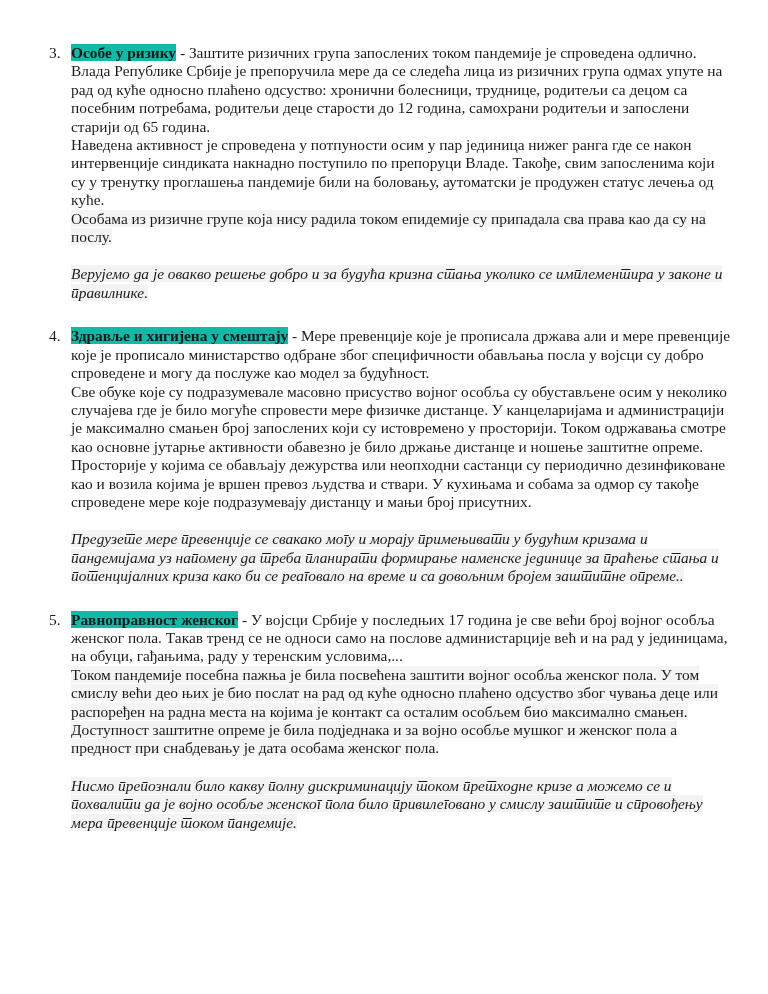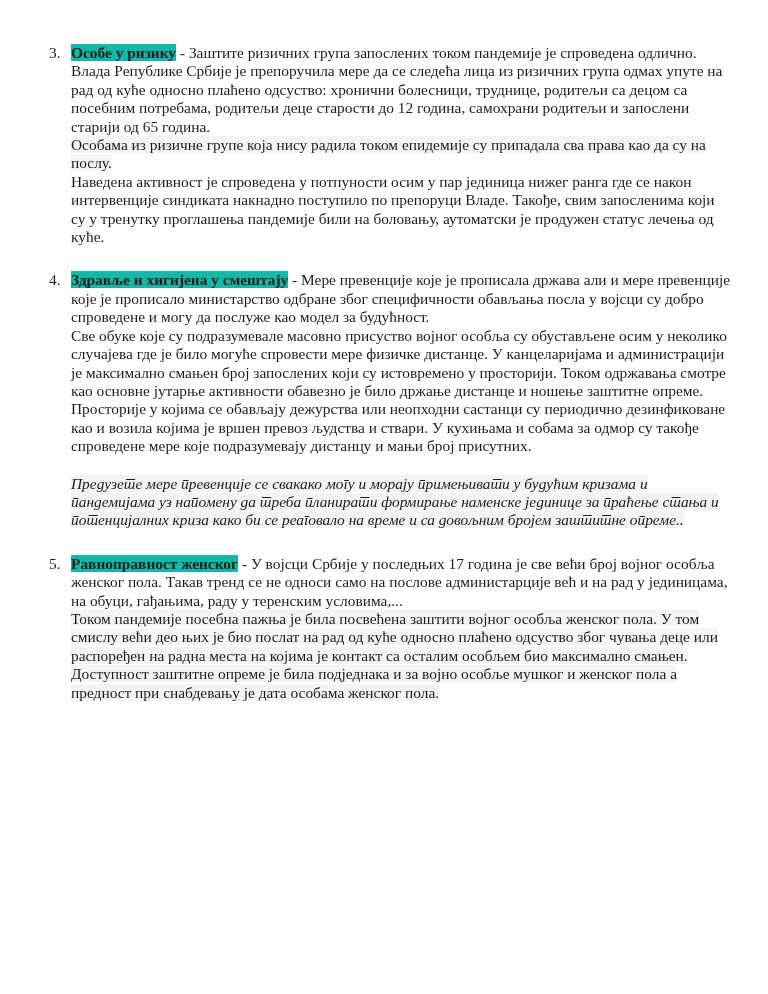--- a/index.html
+++ b/index.html
@@ -36,35 +36,37 @@
 </style>
 </head>
 <body>
 
 <div class="page">
 
   <section class="item">
     <div class="num">3.</div>
     <div class="body">
       <p><b class="heading">Особе у ризику</b><span> - </span><span>Заштите ризичних група запослених током пандемије је спроведена одлично. Влада Републике Србије је препоручила мере да се следећа лица из ризичних група одмах упуте на рад од куће односно плаћено одсуство: хронични болесници, труднице, родитељи са децом са посебним потребама, родитељи деце старости до 12 година, самохрани родитељи и запослени старији од 65 година.</span></p>
+      <p><span>Наведена активност је спроведена у потпуности осим у пар јединица нижег ранга где се након интервенције синдиката накнадно поступило по препоруци Владе. Такође, свим запосленима који су у тренутку проглашења пандемије били на боловању, аутоматски је продужен статус лечења од куће.</span></p>
       <p><span class="hl-soft">Особама из ризичне групе која нису радила током епидемије су припадала сва права као да су на послу.</span></p>
-      <p><span>Наведена активност је спроведена у потпуности осим у пар јединица нижег ранга где се након интервенције синдиката накнадно поступило по препоруци Владе. Такође, свим запосленима који су у тренутку проглашења пандемије били на боловању, аутоматски је продужен статус лечења од куће.</span></p>
+      <p class="conclusion"><span class="hl-italic">Верујемо да је овакво решење добро и за будућа кризна стања уколико се имплементира у законе и правилнике.</span></p>
     </div>
   </section>
 
   <section class="item">
     <div class="num">4.</div>
     <div class="body">
       <p><b class="heading">Здравље и хигијена у смештају</b><span> - </span><span>Мере превенције које је прописала држава али и мере превенције које је прописало министарство одбране због специфичности обављања посла у војсци су добро спроведене и могу да послуже као модел за будућност.</span></p>
       <p><span>Све обуке које су подразумевале масовно присуство војног особља су обустављене осим у неколико случајева где је било могуће спровести мере физичке дистанце. У канцеларијама и администрацији је максимално смањен број запослених који су истовремено у просторији. Током одржавања смотре као основне јутарње активности обавезно је било држање дистанце и ношење заштитне опреме. Просторије у којима се обављају дежурства или неопходни састанци су периодично дезинфиковане као и возила којима је вршен превоз људства и ствари. У кухињама и собама за одмор су такође спроведене мере које подразумевају дистанцу и мањи број присутних.</span></p>
       <p class="conclusion"><span class="hl-italic">Предузете мере превенције се свакако могу и морају примењивати у будућим кризама и пандемијама уз напомену да треба планирати формирање наменске јединице за праћење стања и потенцијалних криза како би се реаговало на време и са довољним бројем заштитне опреме..</span></p>
     </div>
   </section>
 
   <section class="item">
     <div class="num">5.</div>
     <div class="body">
       <p><b class="heading">Равноправност женског</b><span> - </span><span>У војсци Србије у последњих 17 година је све већи број војног особља женског пола. Такав тренд се не односи само на послове администарције већ и на рад у јединицама, на обуци, гађањима, раду у теренским условима,...</span></p>
       <p><span class="hl-soft">Током пандемије посебна пажња је била посвећена заштити војног особља женског пола. У том смислу већи део њих је био послат на рад од куће односно плаћено одсуство због чувања деце или распоређен на радна места на којима је контакт са осталим особљем био максимално смањен. Доступност заштитне опреме је била подједнака и за војно особље мушког и женског пола а предност при снабдевању је дата особама женског пола.</span></p>
+      <p class="conclusion"><span class="hl-italic">Нисмо препознали било какву полну дискриминацију током претходне кризе а можемо се и похвалити да је војно особље женског пола било привилеговано у смислу заштите и спровођењу мера превенције током пандемије.</span></p>
     </div>
   </section>
 
 </div>
 
 </body></html>

